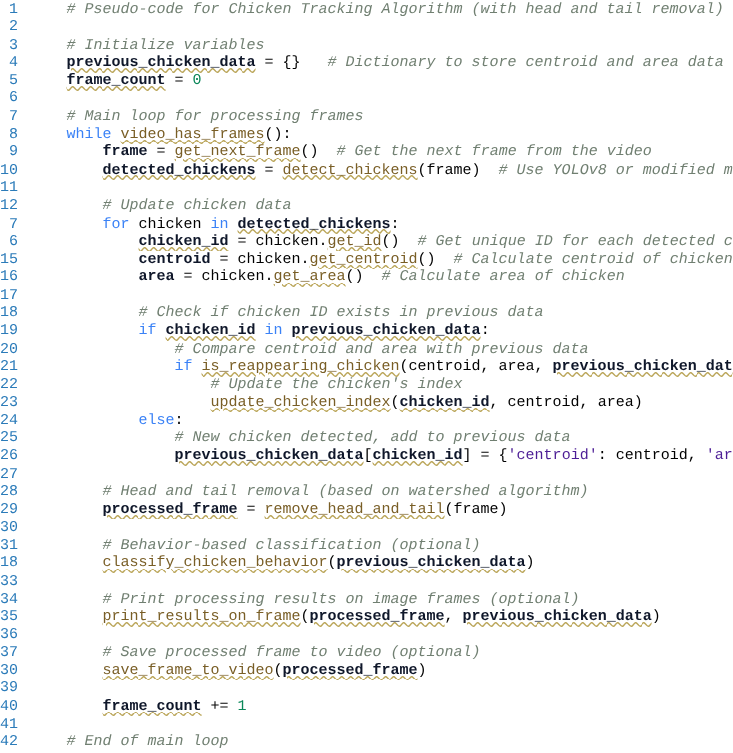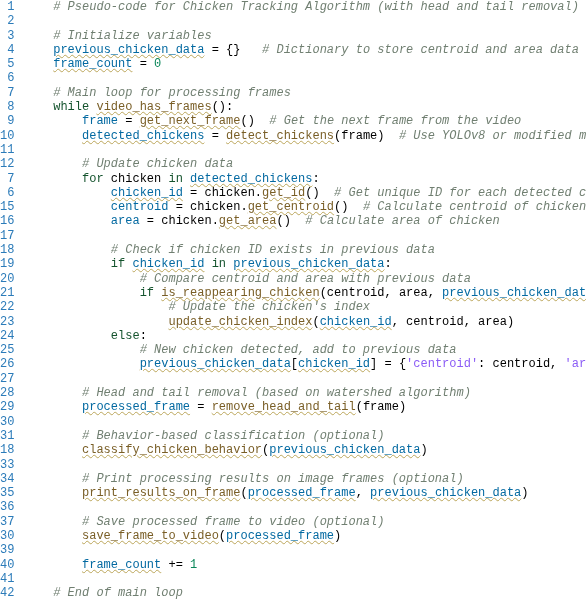--- a/index.html
+++ b/index.html
@@ -29,25 +29,25 @@
     flex: 1;
     white-space: pre;
     color: #000;
   }
   .line {
     height: 14.3px;
   }
 
   
   .comment   { color: #707f71; font-style: italic; }
-  .kwflow    { color: #14532d; }
+  .kwflow    { color: #3b82f6; }
   .fn        { color: #795e26; }
-  .ident     { color: #0369a1; }
+  .ident     { color: #0f172a; font-weight: bold; }
   .number    { color: #098658; }
-  .string    { color: #8b5cf6; }
+  .string    { color: #4c1d95; }
   .wavy {
     text-decoration: underline;
     text-decoration-style: wavy;
     text-decoration-color: #bba65a;
     text-decoration-thickness: 1px;
     text-underline-offset: 1px;
   }
 </style>
 </head>
 <body>

